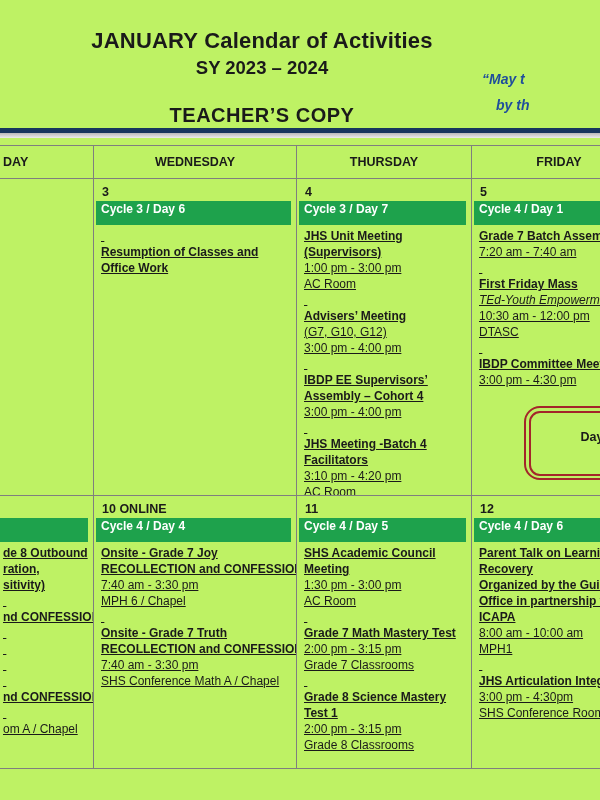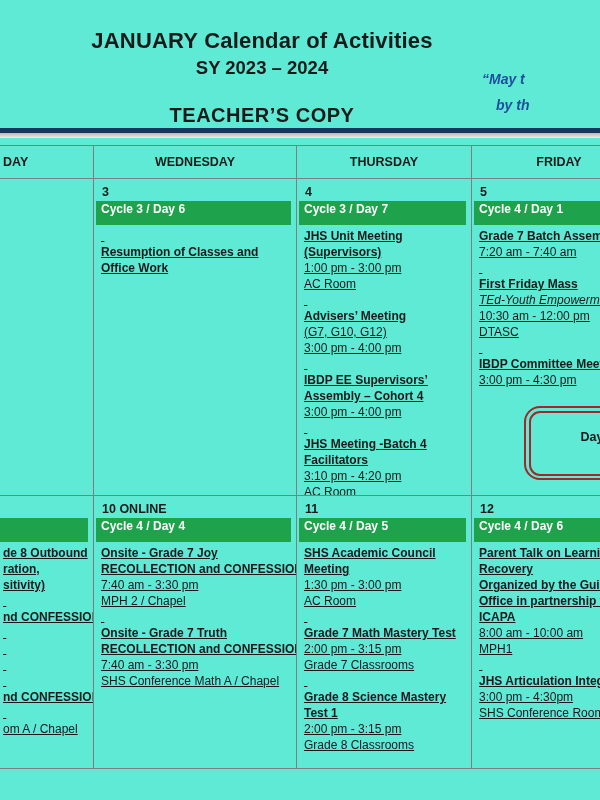--- a/index.html
+++ b/index.html
@@ -1,19 +1,19 @@
 <!DOCTYPE html>
 <html><head>
 <meta charset="utf-8">
 <style>
   * { margin:0; padding:0; box-sizing:border-box; }
   html,body { background:#ffffff; }
   .page {
     position:relative; width:600px; height:800px; overflow:hidden;
-    background:#5eead4; color:#1a1a1a;
+    background:#bef264; color:#1a1a1a;
     font-family:"Liberation Sans", sans-serif;
   }
   .header-block { position:absolute; top:28px; left:0; width:524px; text-align:center; }
   .doc-title   { font-size:22px; font-weight:700; letter-spacing:0.2px; }
   .doc-subtitle{ font-size:18.5px; font-weight:700; margin-top:3px; }
   .copy-label  { position:absolute; top:104px; left:0; width:524px; text-align:center;
                  font-size:20px; font-weight:700; letter-spacing:0.5px; }
   .quote { position:absolute; left:482px; top:25px; color:#1f4e9b;
            font-style:italic; font-weight:700; font-size:14px; line-height:26px;margin-top:41px; }
   .quote div { white-space:nowrap; }
@@ -172,21 +172,21 @@
         </div>
       </td>
       <td>
         <div class="cell-wrap">
           <div class="cell-date">10 ONLINE</div>
           <div class="cycle-banner">Cycle 4 / Day 4</div>
           <div class="cell-lines">
                 <div class="line b">Onsite - Grade 7 Joy</div>
                 <div class="line b">RECOLLECTION and CONFESSION</div>
                 <div class="line r">7:40 am - 3:30 pm</div>
-                <div class="line r">MPH 2 / Chapel</div>
+                <div class="line r">MPH 6 / Chapel</div>
                 <div class="line gap">&nbsp;</div>
                 <div class="line b">Onsite - Grade 7 Truth</div>
                 <div class="line b">RECOLLECTION and CONFESSION</div>
                 <div class="line r">7:40 am - 3:30 pm</div>
                 <div class="line r">SHS Conference Math A  / Chapel</div>
               </div>
         </div>
       </td>
       <td>
         <div class="cell-wrap">

